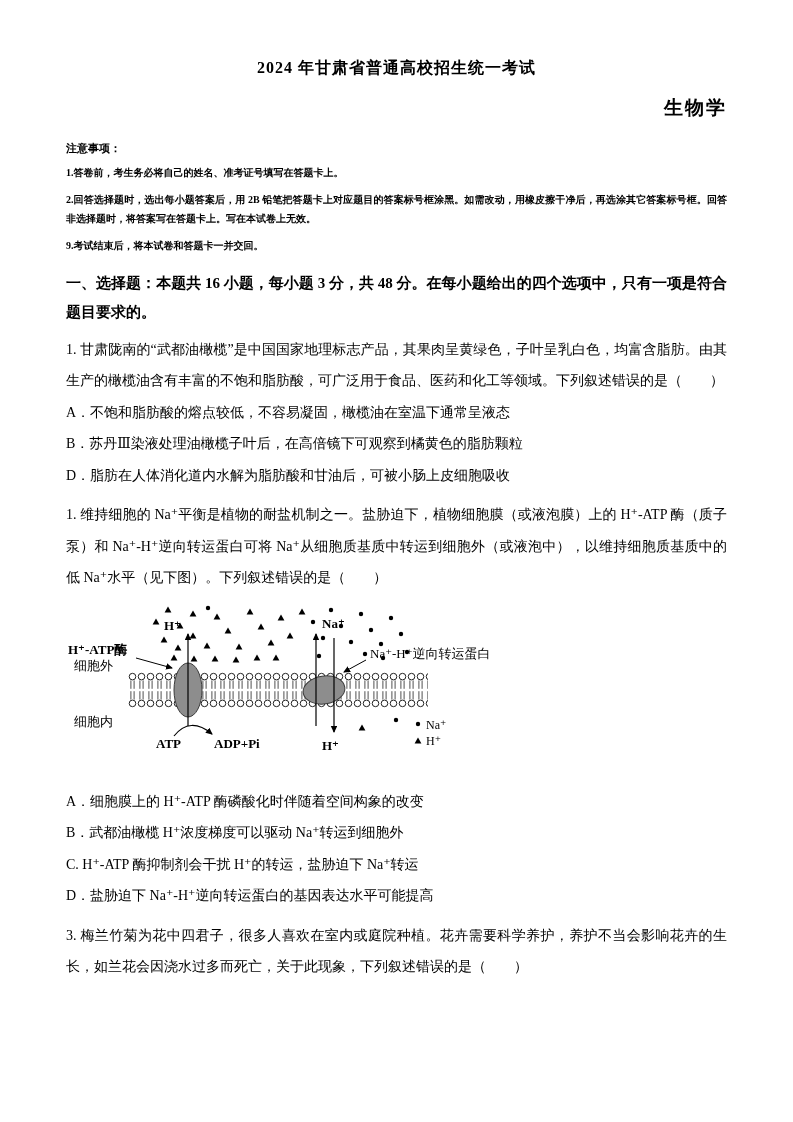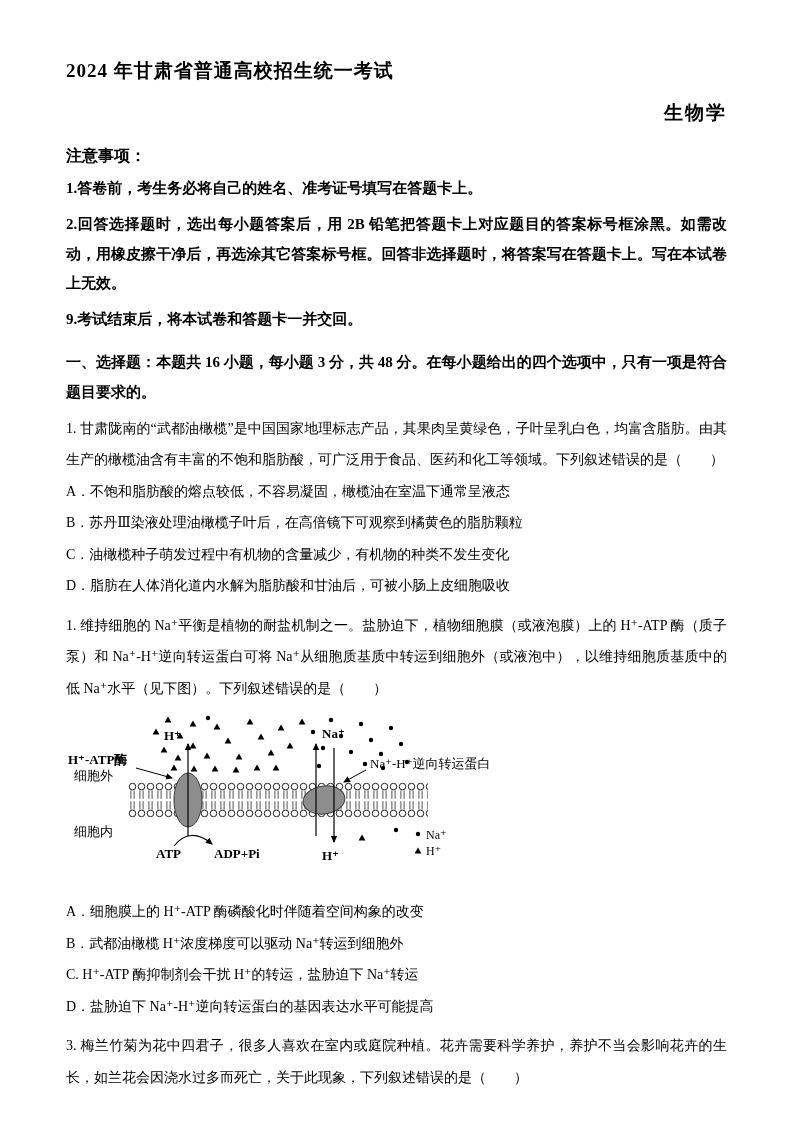--- a/index.html
+++ b/index.html
@@ -6,30 +6,30 @@
   body {
     width: 793px;
     min-height: 1122px;
     position: relative;
     color: #000;
     font-family: "Liberation Serif", "DejaVu Serif", serif;
     box-sizing: border-box;
   }
   .sheet { padding: 58px 66px 96px 66px; }
   .title {
-    font-size: 19px; font-weight: bold;
+    text-align: center; font-size: 16px; font-weight: bold;
     margin: 0 0 16px 0; letter-spacing: 1px;
   }
   .subtitle {
     text-align: right; font-size: 19px; font-weight: bold;
     margin: 0 0 20px 0; letter-spacing: 2px;
   }
-  .notice-heading { font-size: 16px; font-weight: bold; margin: 8px 0 2px 0; }
+  .notice-heading { font-size: 11px; font-weight: bold; margin: 8px 0 2px 0; }
   .notice-item {
-    font-size: 15px; font-weight: bold; line-height: 1.95;
+    font-size: 10px; font-weight: bold; line-height: 1.95;
     text-align: justify; margin: 7px 0;
   }
   .section-heading {
     font-size: 15px; font-weight: bold; line-height: 1.95;
     text-align: justify; margin: 14px 0 4px 0;
   }
   .question { margin: 0 0 8px 0; }
   .stem {
     font-size: 14px; line-height: 2.25; text-align: justify; margin: 6px 0 0 0;
   }
@@ -51,21 +51,20 @@
     <p class="notice-item">2.回答选择题时，选出每小题答案后，用 2B 铅笔把答题卡上对应题目的答案标号框涂黑。如需改动，用橡皮擦干净后，再选涂其它答案标号框。回答非选择题时，将答案写在答题卡上。写在本试卷上无效。</p>
     <p class="notice-item">9.考试结束后，将本试卷和答题卡一并交回。</p>
   </div>
 
   <p class="section-heading">一、选择题：本题共 16 小题，每小题 3 分，共 48 分。在每小题给出的四个选项中，只有一项是符合题目要求的。</p>
 
   <div class="question">
     <p class="stem">1. 甘肃陇南的“武都油橄榄”是中国国家地理标志产品，其果肉呈黄绿色，子叶呈乳白色，均富含脂肪。由其生产的橄榄油含有丰富的不饱和脂肪酸，可广泛用于食品、医药和化工等领域。下列叙述错误的是（　　）</p>
     <p class="option">A．不饱和脂肪酸的熔点较低，不容易凝固，橄榄油在室温下通常呈液态</p>
     <p class="option">B．苏丹Ⅲ染液处理油橄榄子叶后，在高倍镜下可观察到橘黄色的脂肪颗粒</p>
-    <p class="option">C．油橄榄种子萌发过程中有机物的含量减少，有机物的种类不发生变化</p>
     <p class="option">D．脂肪在人体消化道内水解为脂肪酸和甘油后，可被小肠上皮细胞吸收</p>
   </div>
 
   <div class="question">
     <p class="stem">1. 维持细胞的 Na⁺平衡是植物的耐盐机制之一。盐胁迫下，植物细胞膜（或液泡膜）上的 H⁺-ATP 酶（质子泵）和 Na⁺-H⁺逆向转运蛋白可将 Na⁺从细胞质基质中转运到细胞外（或液泡中），以维持细胞质基质中的低 Na⁺水平（见下图）。下列叙述错误的是（　　）</p>
 
     <div class="diagram-wrap">
       <svg width="470" height="180" viewBox="0 0 470 180" xmlns="http://www.w3.org/2000/svg">
         <defs>
           <marker id="arr" markerWidth="9" markerHeight="9" refX="6" refY="3.2" orient="auto" markerUnits="userSpaceOnUse">

